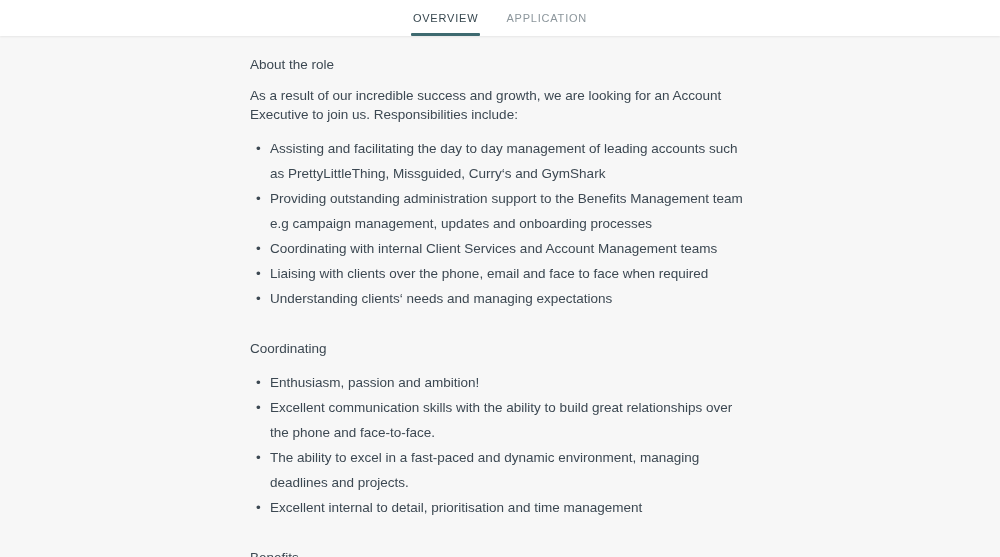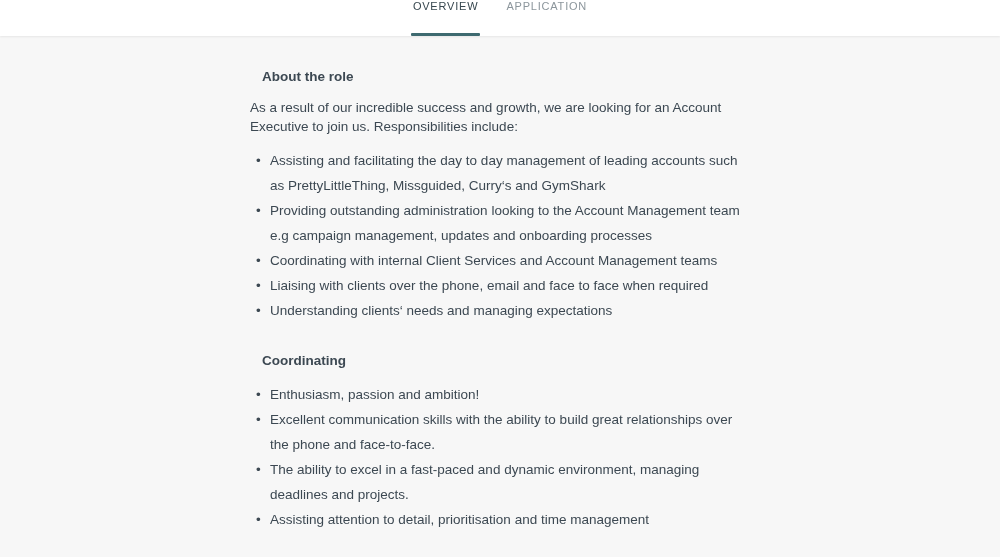--- a/index.html
+++ b/index.html
@@ -29,20 +29,21 @@
   nav{
     height:100%;
     display:flex;
     justify-content:center;
     align-items:stretch;
     gap:24px;
   }
   .tab{
     position:relative;
     display:flex;
+    align-items:center;
     font-size:11px;
     font-weight:500;
     letter-spacing:0.8px;
     color:var(--tab-inactive);
     cursor:pointer;
     padding:0 2px;
   }
   .tab.active{color:var(--tab-active);}
   .tab .underline{
     position:absolute;
@@ -53,24 +54,24 @@
   }
   
   main{
     width:500px;
     margin:0 auto;
     padding-top:19px;
     font-size:13.5px;
     line-height:19px;
   }
   .h{
-    font-weight:700;
+    font-weight:400;
     font-size:13.5px;
     line-height:19px;
-    margin:12px;
+    margin:0;
   }
   p{
     margin:12px 0 0 0;
   }
   ul{
     list-style:none;
     margin:12px 0 0 0;
     padding:0;
   }
   li{
@@ -103,31 +104,31 @@
 </header>
 
 <main>
 
   <h2 class="h">About the role</h2>
 
   <p>As a result of our incredible success and growth, we are looking for an Account Executive to join us. Responsibilities include:</p>
 
   <ul>
     <li>Assisting and facilitating the day to day management of leading accounts such as PrettyLittleThing, Missguided, Curry‘s and GymShark</li>
-    <li>Providing outstanding administration looking to the Account Management team e.g campaign management, updates and onboarding processes</li>
+    <li>Providing outstanding administration support to the Benefits Management team e.g campaign management, updates and onboarding processes</li>
     <li>Coordinating with internal Client Services and Account Management teams</li>
     <li>Liaising with clients over the phone, email and face to face when required</li>
     <li>Understanding clients‘ needs and managing expectations</li>
   </ul>
 
   <h2 class="h mt-section">Coordinating</h2>
 
 
   <ul>
     <li>Enthusiasm, passion and ambition!</li>
     <li>Excellent communication skills with the ability to build great relationships over the phone and face-to-face.</li>
     <li>The ability to excel in a fast-paced and dynamic environment, managing deadlines and projects.</li>
-    <li>Assisting attention to detail, prioritisation and time management</li>
+    <li>Excellent internal to detail, prioritisation and time management</li>
   </ul>
 
   <h2 class="h mt-section">Benefits</h2>
 
 </main>
 
 </body></html>

